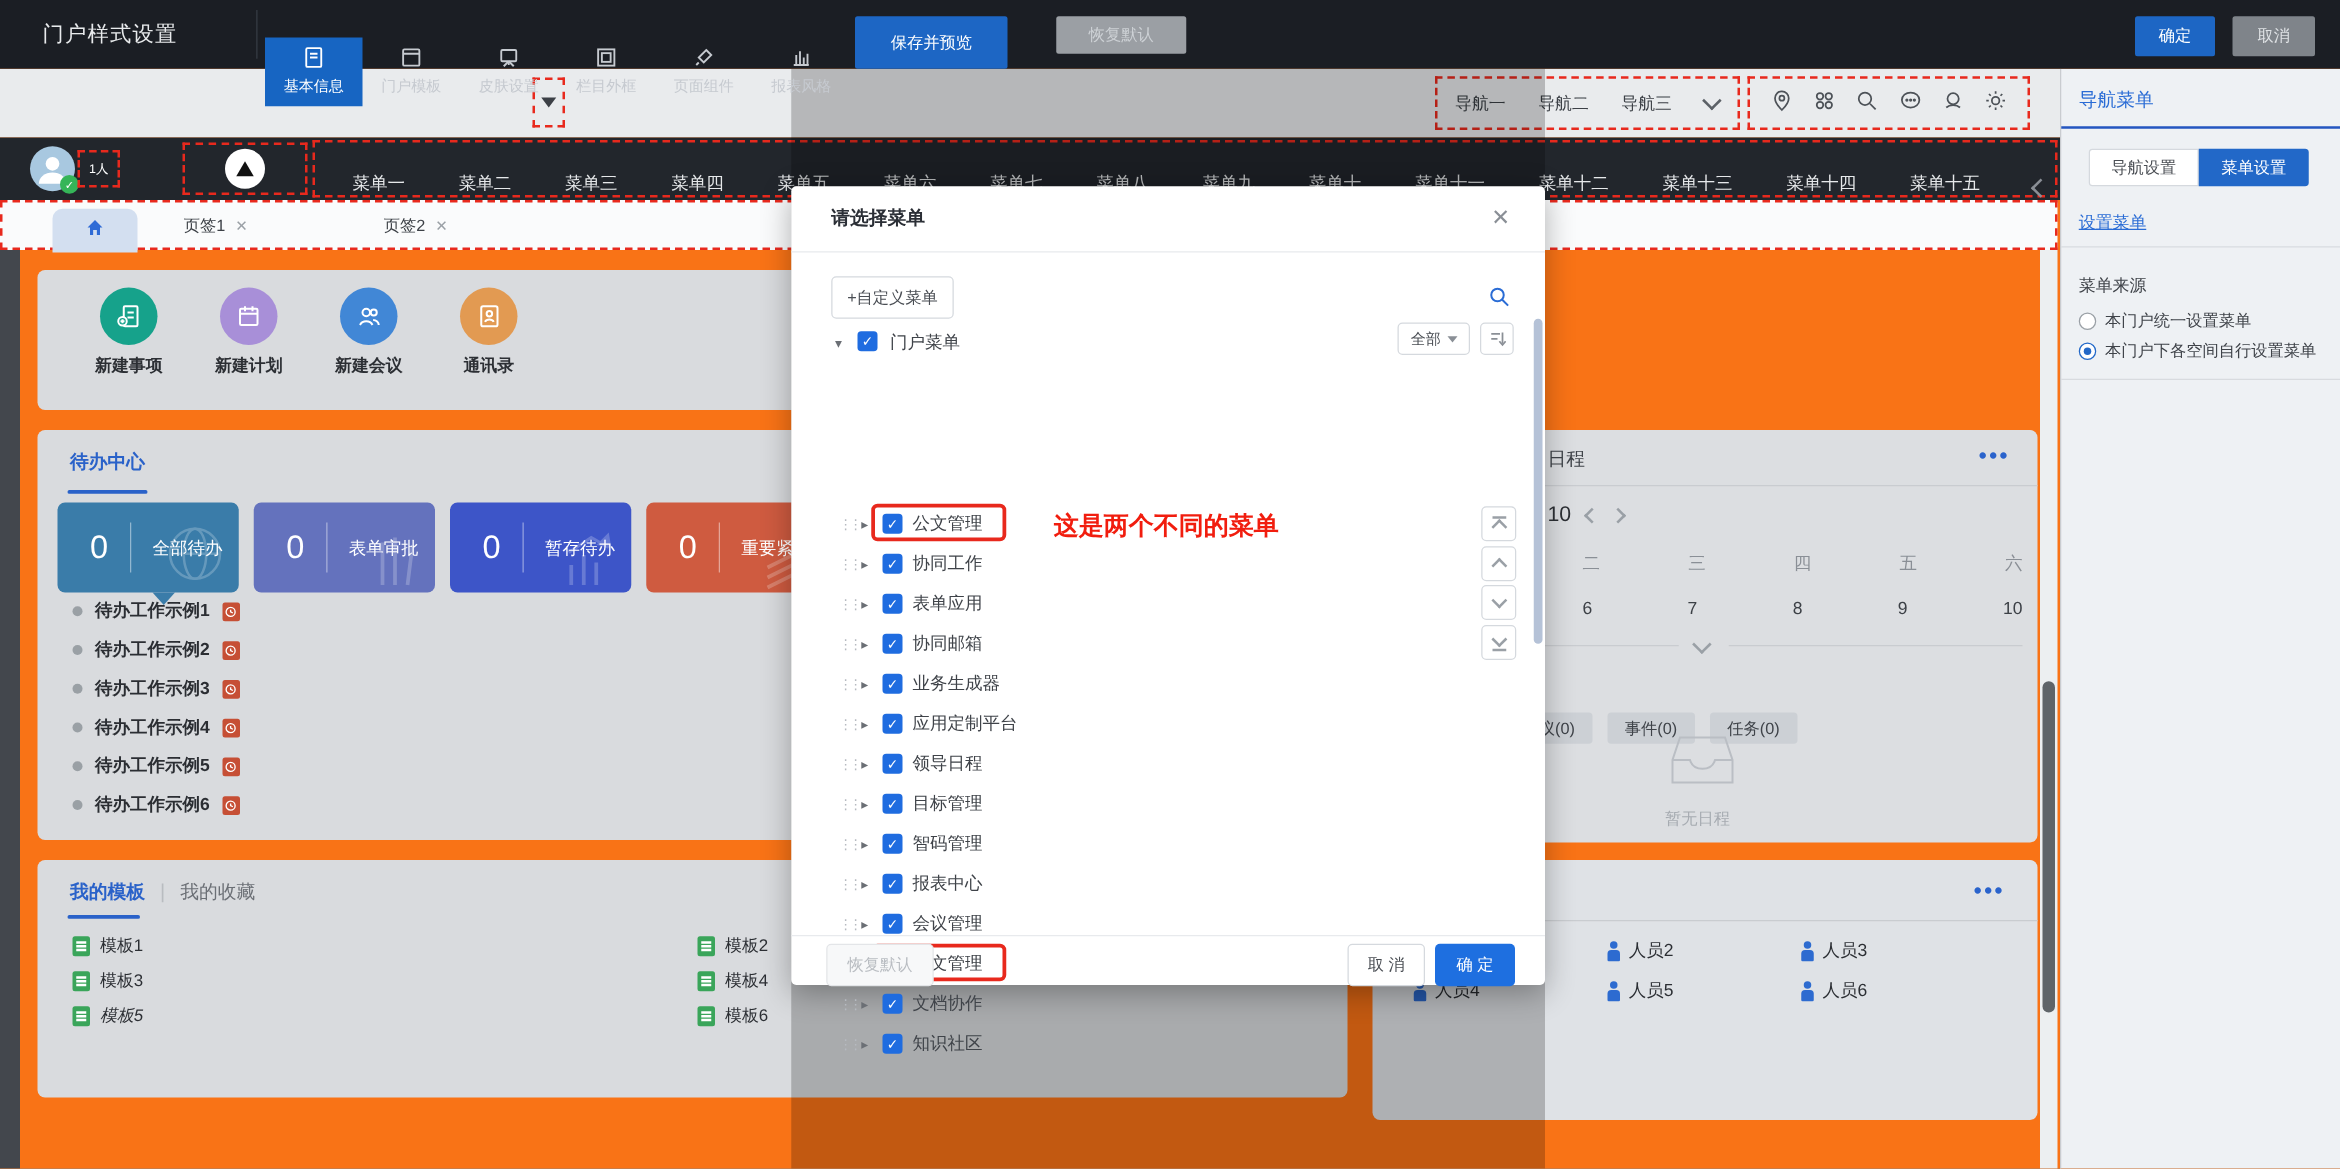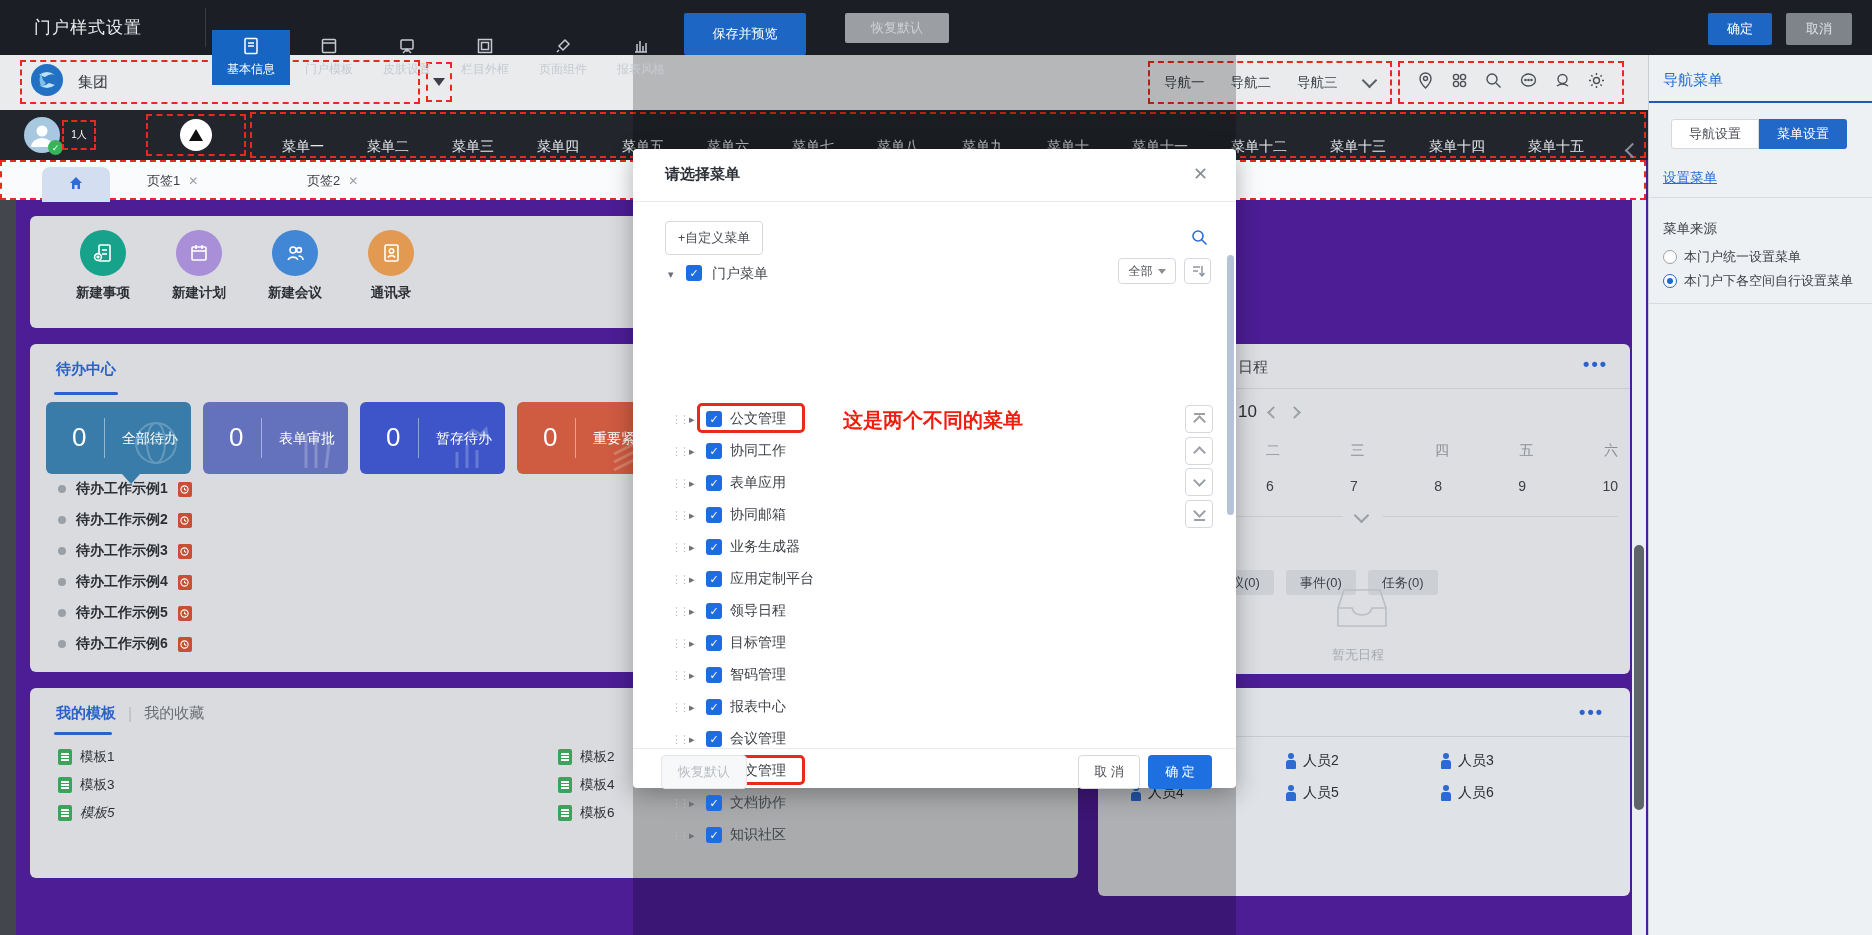--- a/index.html
+++ b/index.html
@@ -1,17 +1,17 @@
 <!DOCTYPE html>
 <html><head>
 <meta charset="utf-8">
 <style>
   html,body{margin:0;padding:0;background:#888;}
   .stage{position:relative;width:1872px;height:935px;overflow:hidden;
-         font-family:"Liberation Sans",sans-serif;background:#4c1d95;}
+         font-family:"Liberation Sans",sans-serif;background:#f97316;}
   .abs{position:absolute;}
 
   
   .topbar{position:absolute;left:0;top:0;width:1872px;height:55px;background:#1b1e24;z-index:90;}
   .topbar-title{position:absolute;left:34px;top:0;height:55px;line-height:55px;color:#e8eaec;font-size:17px;letter-spacing:1px;}
   .topbar-divider{position:absolute;left:205px;top:8px;width:1px;height:39px;background:#373c44;}
   .ttabs{position:absolute;left:212px;top:0;height:55px;display:flex;}
   .ttab{width:78px;height:55px;display:flex;flex-direction:column;align-items:center;justify-content:center;gap:3px;color:#c6cad0;font-size:12px;cursor:pointer;margin-top:30px;}
   .ttab svg{stroke:#c6cad0;}
   .ttab.active{background:#1765c2;color:#fff;}
@@ -188,29 +188,20 @@
         <span>报表风格</span>
       </div>
     </div>
     <div class="btn btn-blue abs" style="left:684px;top:13px;width:122px;height:42px;font-family:Liberation Mono, monospace;">保存并预览</div>
     <div class="btn btn-gray abs" style="left:845px;top:13px;width:104px;height:30px;">恢复默认</div>
     <div class="btn btn-blue abs" style="left:1708px;top:13px;width:64px;height:32px;">确定</div>
     <div class="btn btn-gray2 abs" style="left:1786px;top:13px;width:66px;height:32px;">取消</div>
   </div>
 
   <div class="rowA">
-    <div class="red-dash abs" style="left:20px;top:5px;width:400px;height:44px;display:flex;align-items:center;gap:14px;padding-left:8px;">
-      <span><svg width="34" height="34" viewBox="0 0 34 34">
-            <circle cx="17" cy="17" r="16" fill="#2271c3"></circle>
-            <path d="M9 12 Q17 6 25 12 Q20 10 15 14 Z" fill="#bfe0f5"></path>
-            <path d="M25 22 Q17 28 9 22 Q14 24 19 20 Z" fill="#bfe0f5"></path>
-            <path d="M12 24 Q7 17 12 10 Q11 16 16 20 Z" fill="#7fc0e8"></path>
-          </svg></span>
-      <span class="org-name">集团</span>
-    </div>
     <div class="red-dash abs" style="left:426px;top:7px;width:26px;height:40px;display:flex;align-items:center;justify-content:center;">
       <span style="width:0;height:0;border-left:6px solid transparent;border-right:6px solid transparent;border-top:8px solid #3c4046;"></span>
     </div>
     <div class="red-dash abs" style="left:1148px;top:6px;width:244px;height:43px;display:flex;align-items:center;gap:26px;padding-left:14px;">
       <span class="navlink">导航一</span>
       <span class="navlink">导航二</span>
       <span class="navlink">导航三</span>
       <span class="chev chev-down" style="border-color:#5c6167;margin-top:-4px;"></span>
     </div>
     <div class="red-dash abs rowA-icons" style="left:1398px;top:6px;width:226px;height:43px;display:flex;align-items:center;justify-content:space-around;padding:0 8px;">

